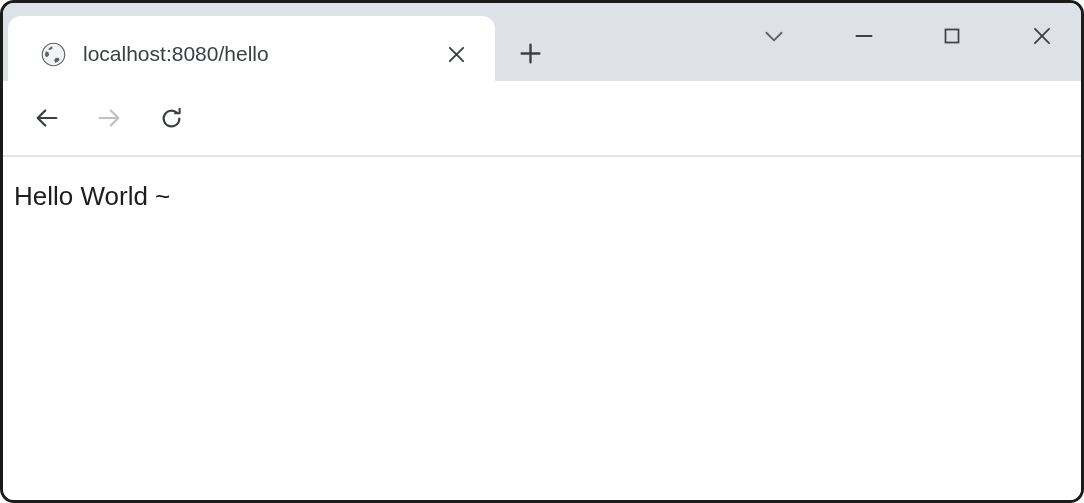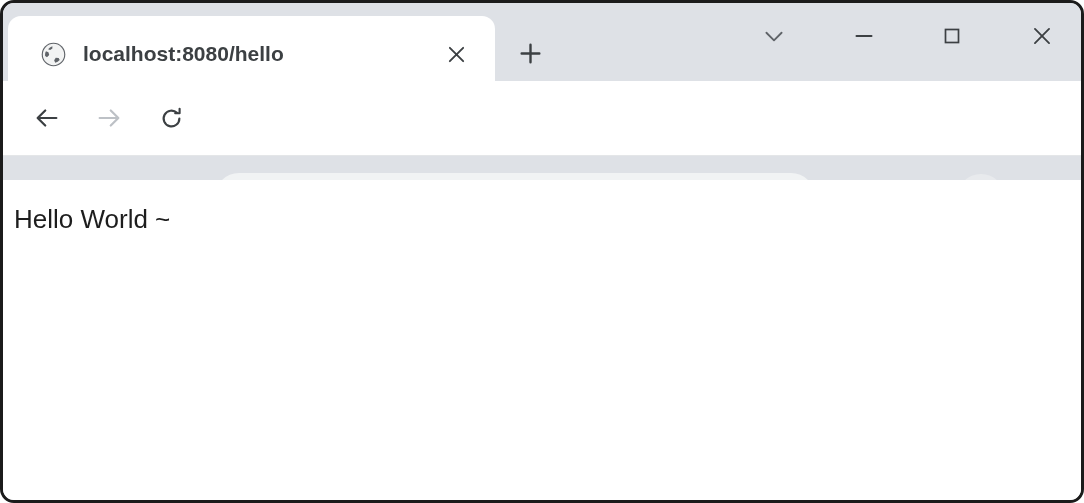--- a/index.html
+++ b/index.html
@@ -59,21 +59,20 @@
     position: absolute;
     left: 80px;
     top: 33px;
     width: 330px;
     height: 36px;
     line-height: 36px;
     font-size: 21px;
     color: #3c4043;
     white-space: nowrap;
     overflow: hidden;
-    font-weight: bold;
   }
 
   #tab-close {
     position: absolute;
     left: 434px;
     top: 32px;
     width: 38px;
     height: 38px;
     display: flex;
     align-items: center;
@@ -180,21 +179,20 @@
   #profile-button    { left: 954px; background: #e8eaed; }
   #chrome-menu-button{ left: 1018px; }
 
   
   #page-content {
     position: absolute;
     left: 0; top: 154px;
     right: 0; bottom: 0;
     background: #ffffff;
     overflow: hidden;
-    margin-top: 23px;
   }
 
   #page-heading {
     position: absolute;
     left: 11px;
     top: 24px;
     font-size: 26px;
     font-weight: 400;
     color: #1d1d1d;
     white-space: nowrap;

